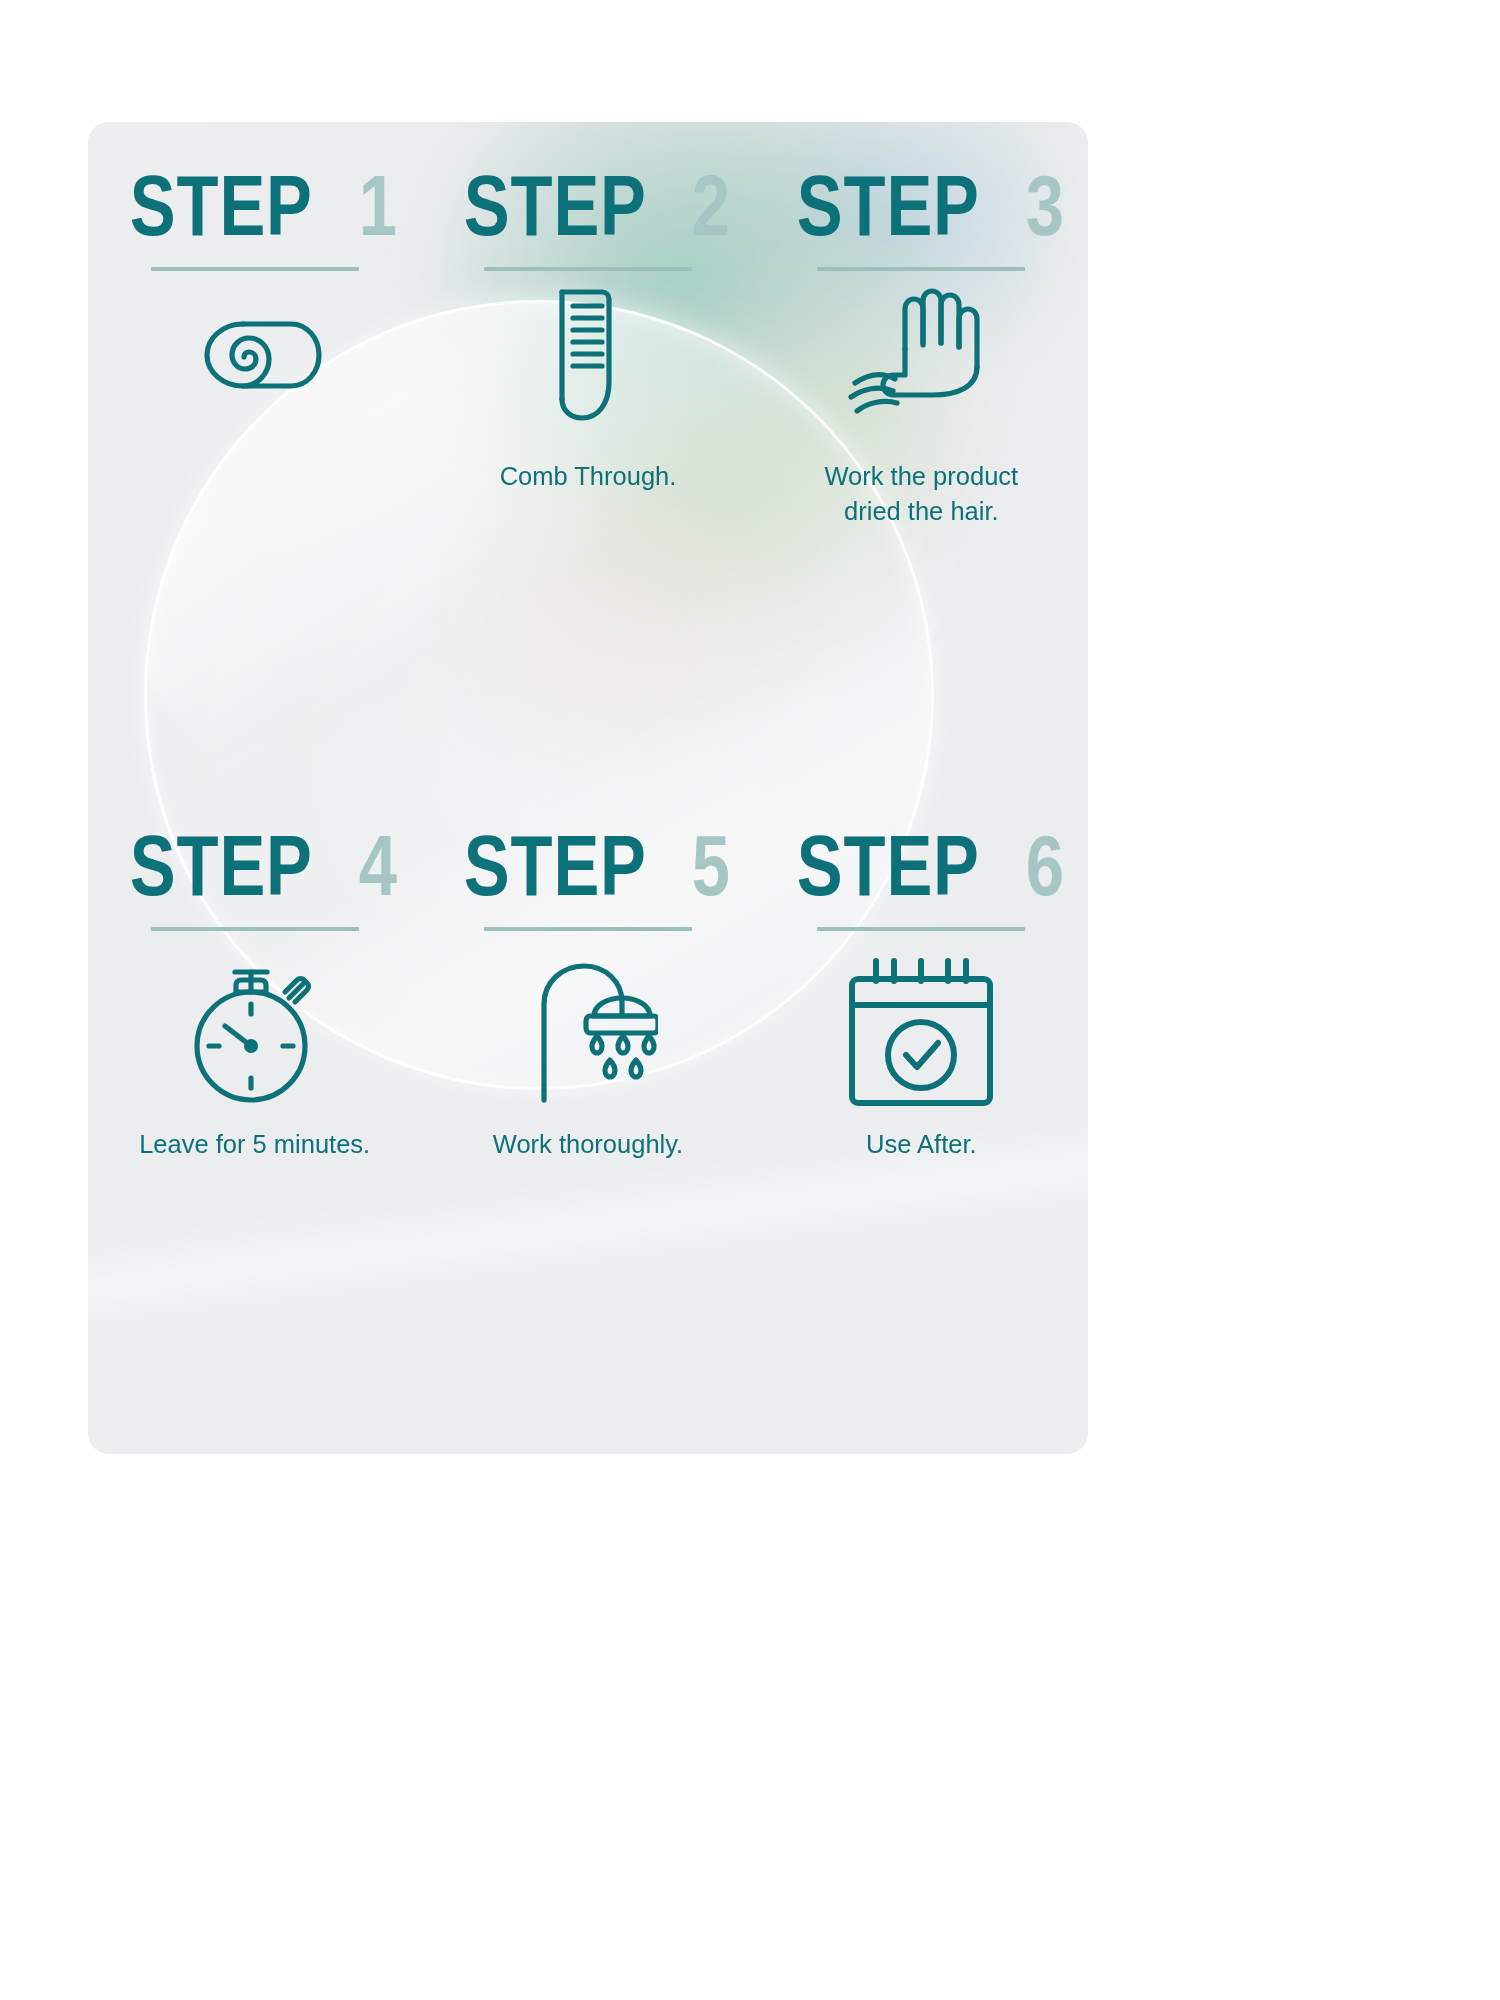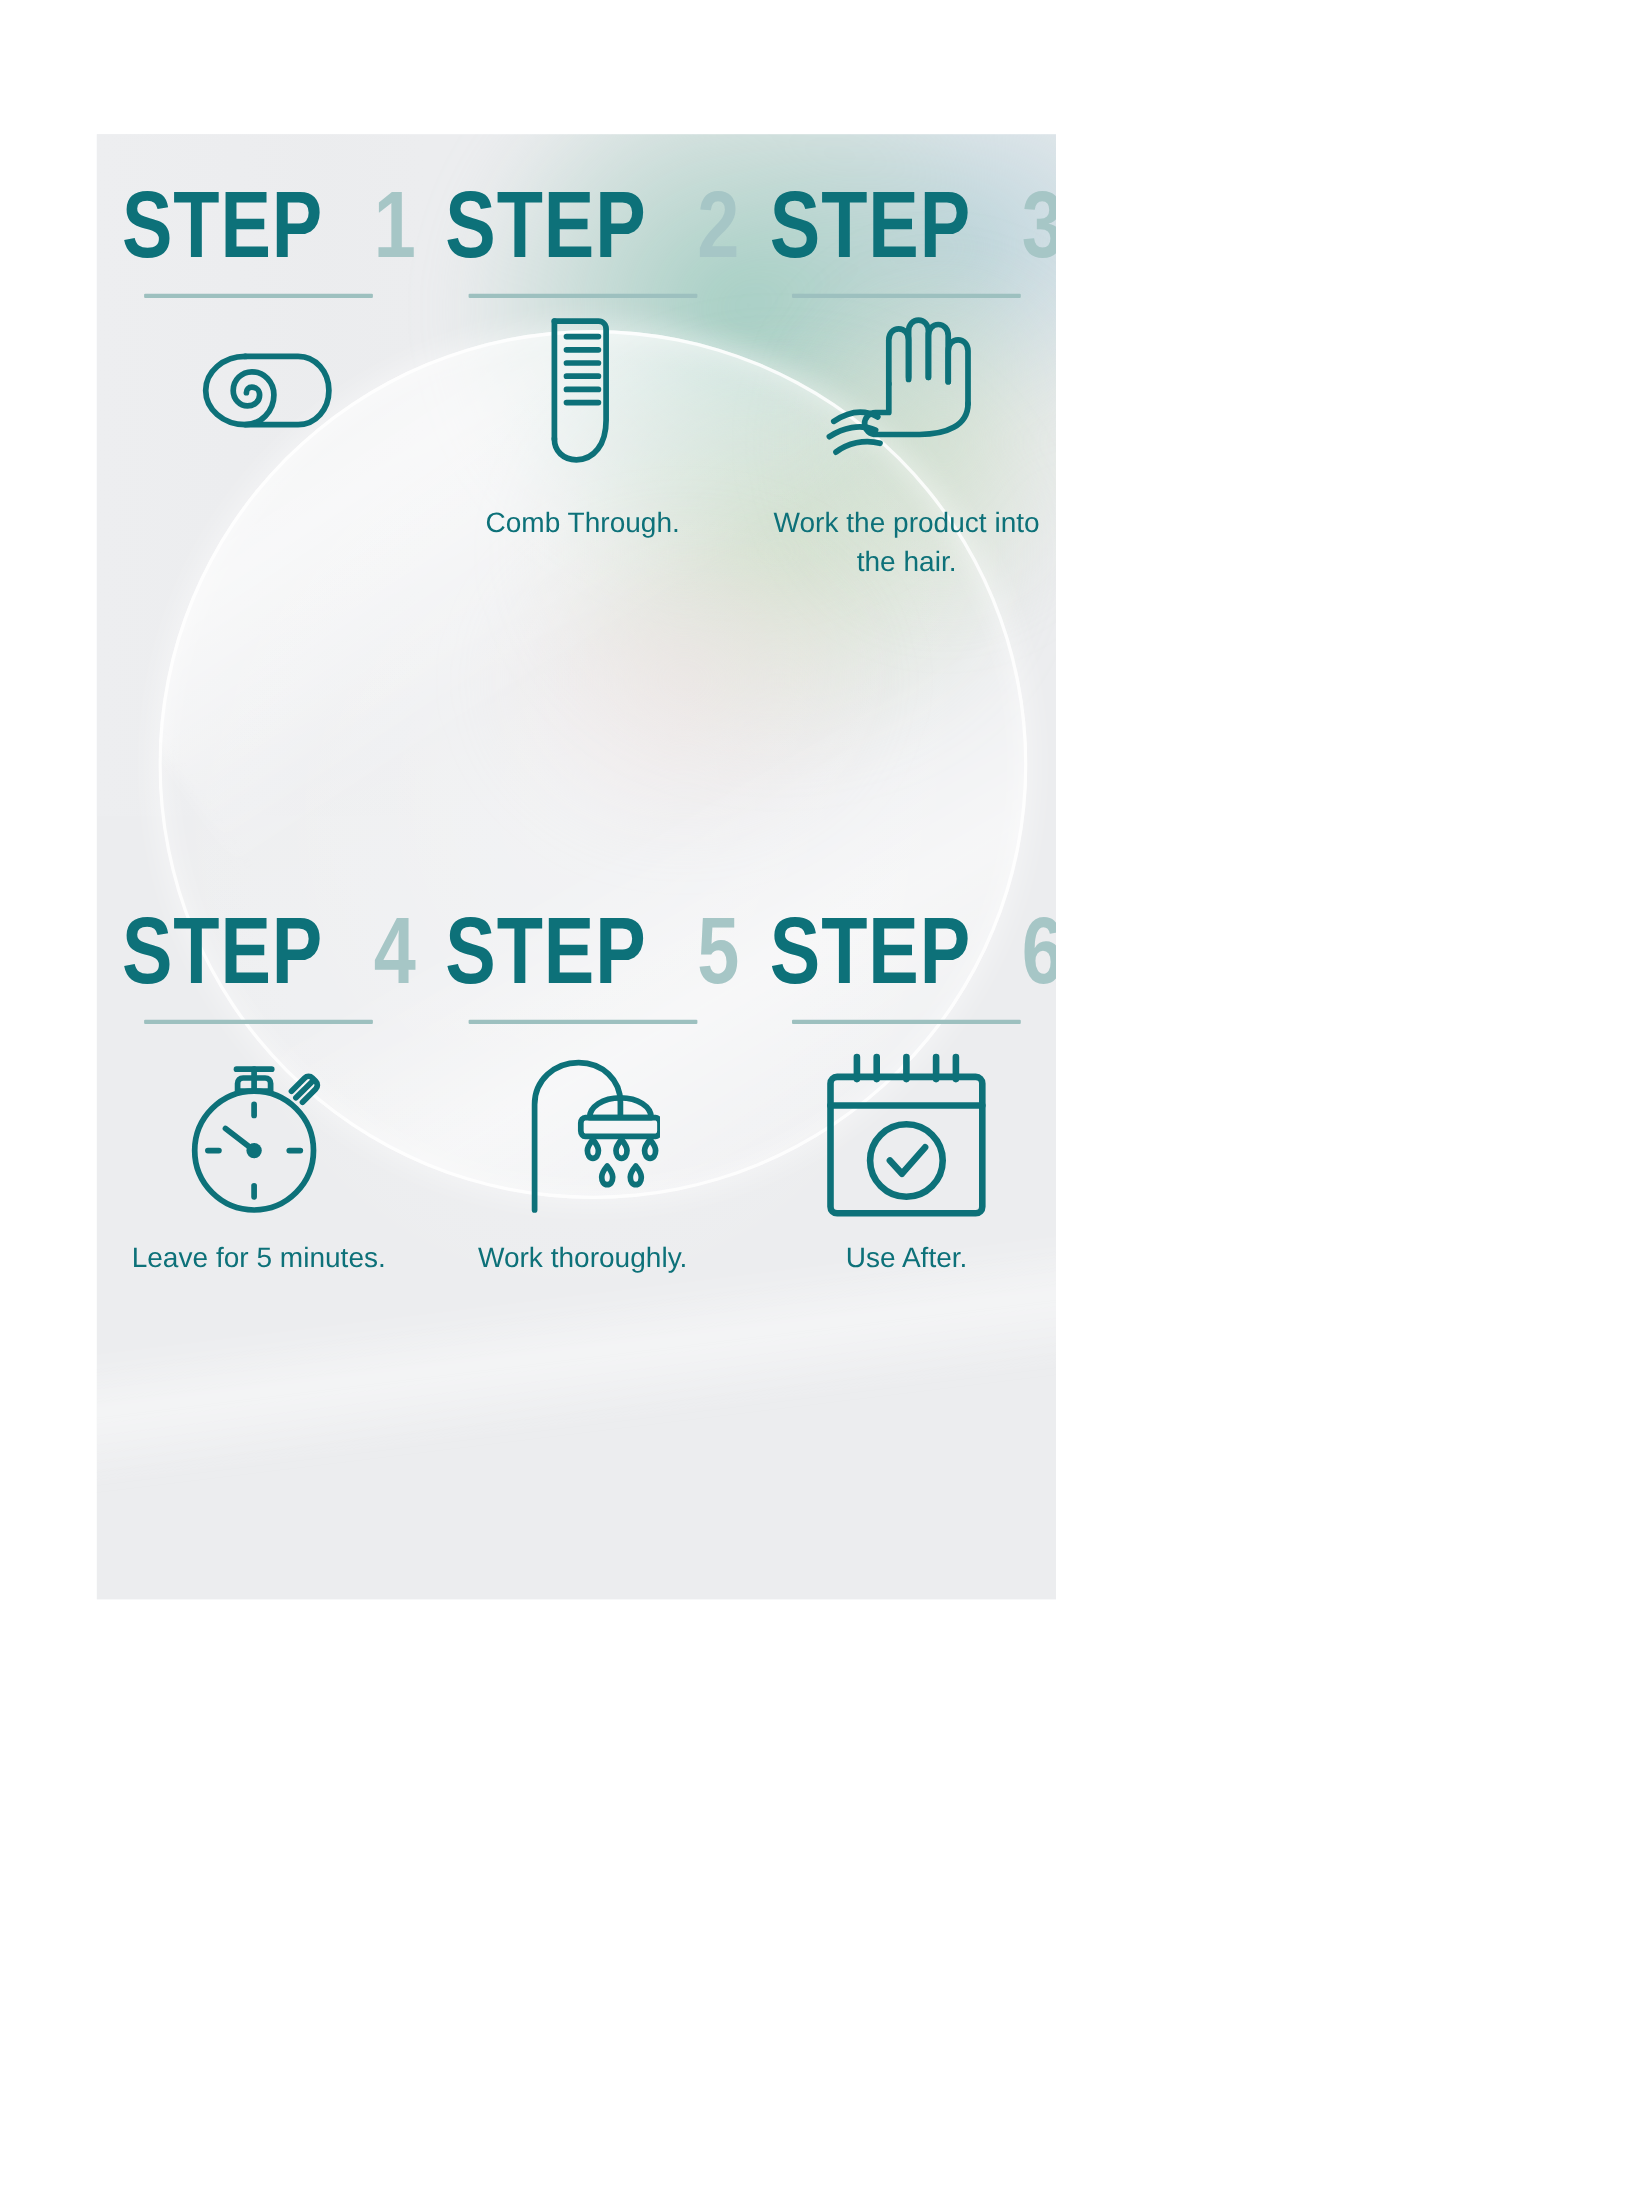--- a/index.html
+++ b/index.html
@@ -7,23 +7,24 @@
     width:1500px;height:2000px;
     background:#ffffff;
     font-family:"Liberation Sans", sans-serif;
     overflow:hidden;
   }
 
   
   #poster{
     position:absolute;
     left:88px; top:122px;
-    width:872px; height:1332px;
+    width:1000px; height:1332px;
     overflow:hidden;
     background:#ecedef;
+    border-radius:21px;
   }
 
   
   #poster .blob-a{
     position:absolute; left:270px; top:-120px;
     width:700px; height:620px;
     background:
       radial-gradient(50% 55% at 45% 45%, rgba(150,200,186,.85) 0%, rgba(170,205,195,.45) 45%, rgba(236,237,239,0) 75%),
       radial-gradient(45% 40% at 75% 35%, rgba(175,205,215,.75) 0%, rgba(236,237,239,0) 70%);
     filter:blur(26px);
@@ -241,21 +242,21 @@
           <path d="M126 64 L126 36 C126 30 130 26 135 26 C140 26 144 30 144 36 L144 84"></path>
 
           <path d="M72 66 L72 92 L60 92 C54 92 50 97 50 102 C50 108 55 112 61 112
                    L100 112 C124 112 144 104 144 84"></path>
 
           <path d="M62 96 C48 88 34 92 22 100"></path>
           <path d="M60 108 C46 102 30 106 18 114"></path>
           <path d="M64 120 C50 116 34 120 24 128"></path>
         </svg>
       </div>
-      <div class="caption">Work the product into the hair.</div>
+      <div class="caption">Work the product dried the hair.</div>
     </div>
 
     <div class="step s4">
       <div class="step-head">
         <span class="step-word">STEP</span>
         <span class="step-num">4</span>
       </div>
       <div class="rule"></div>
       <div class="icon-wrap">
         <svg width="140" height="160" viewBox="0 0 140 160" fill="none" stroke="#0d7179" stroke-width="5.2" stroke-linecap="round" stroke-linejoin="round">

